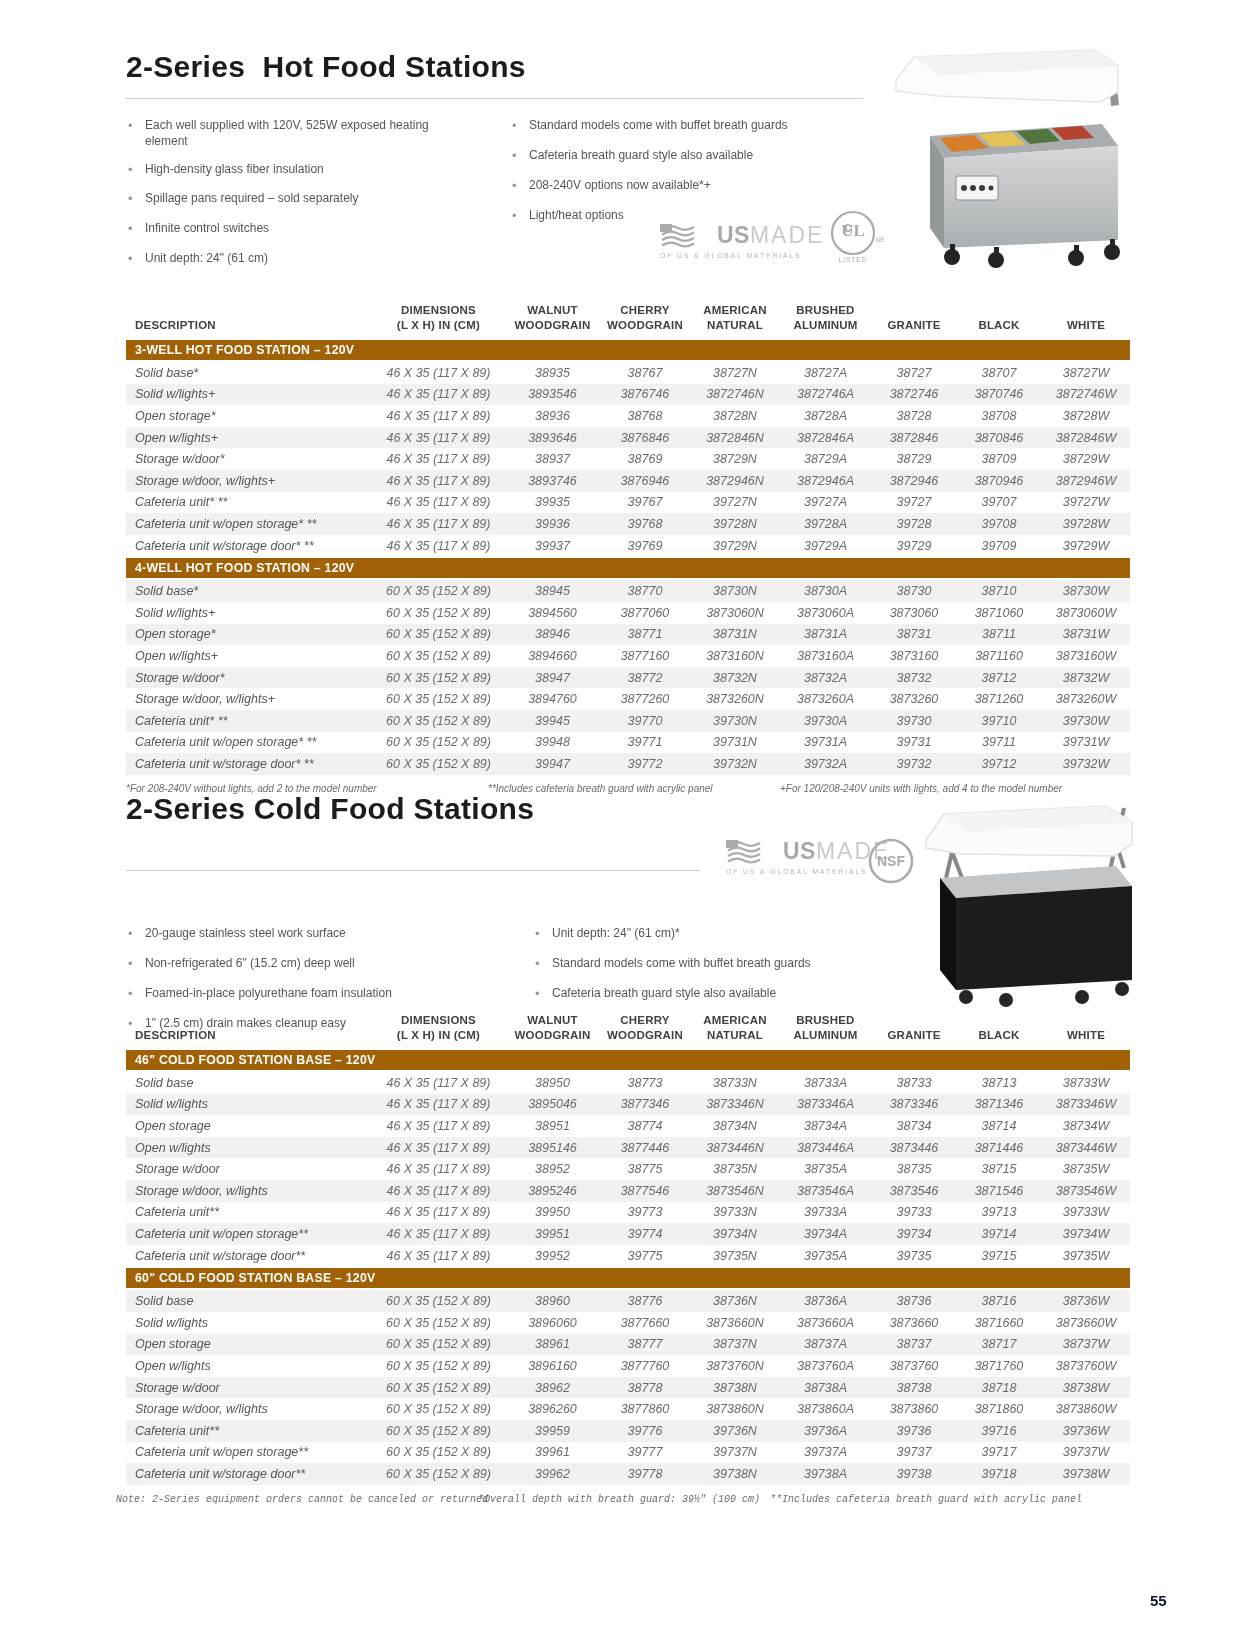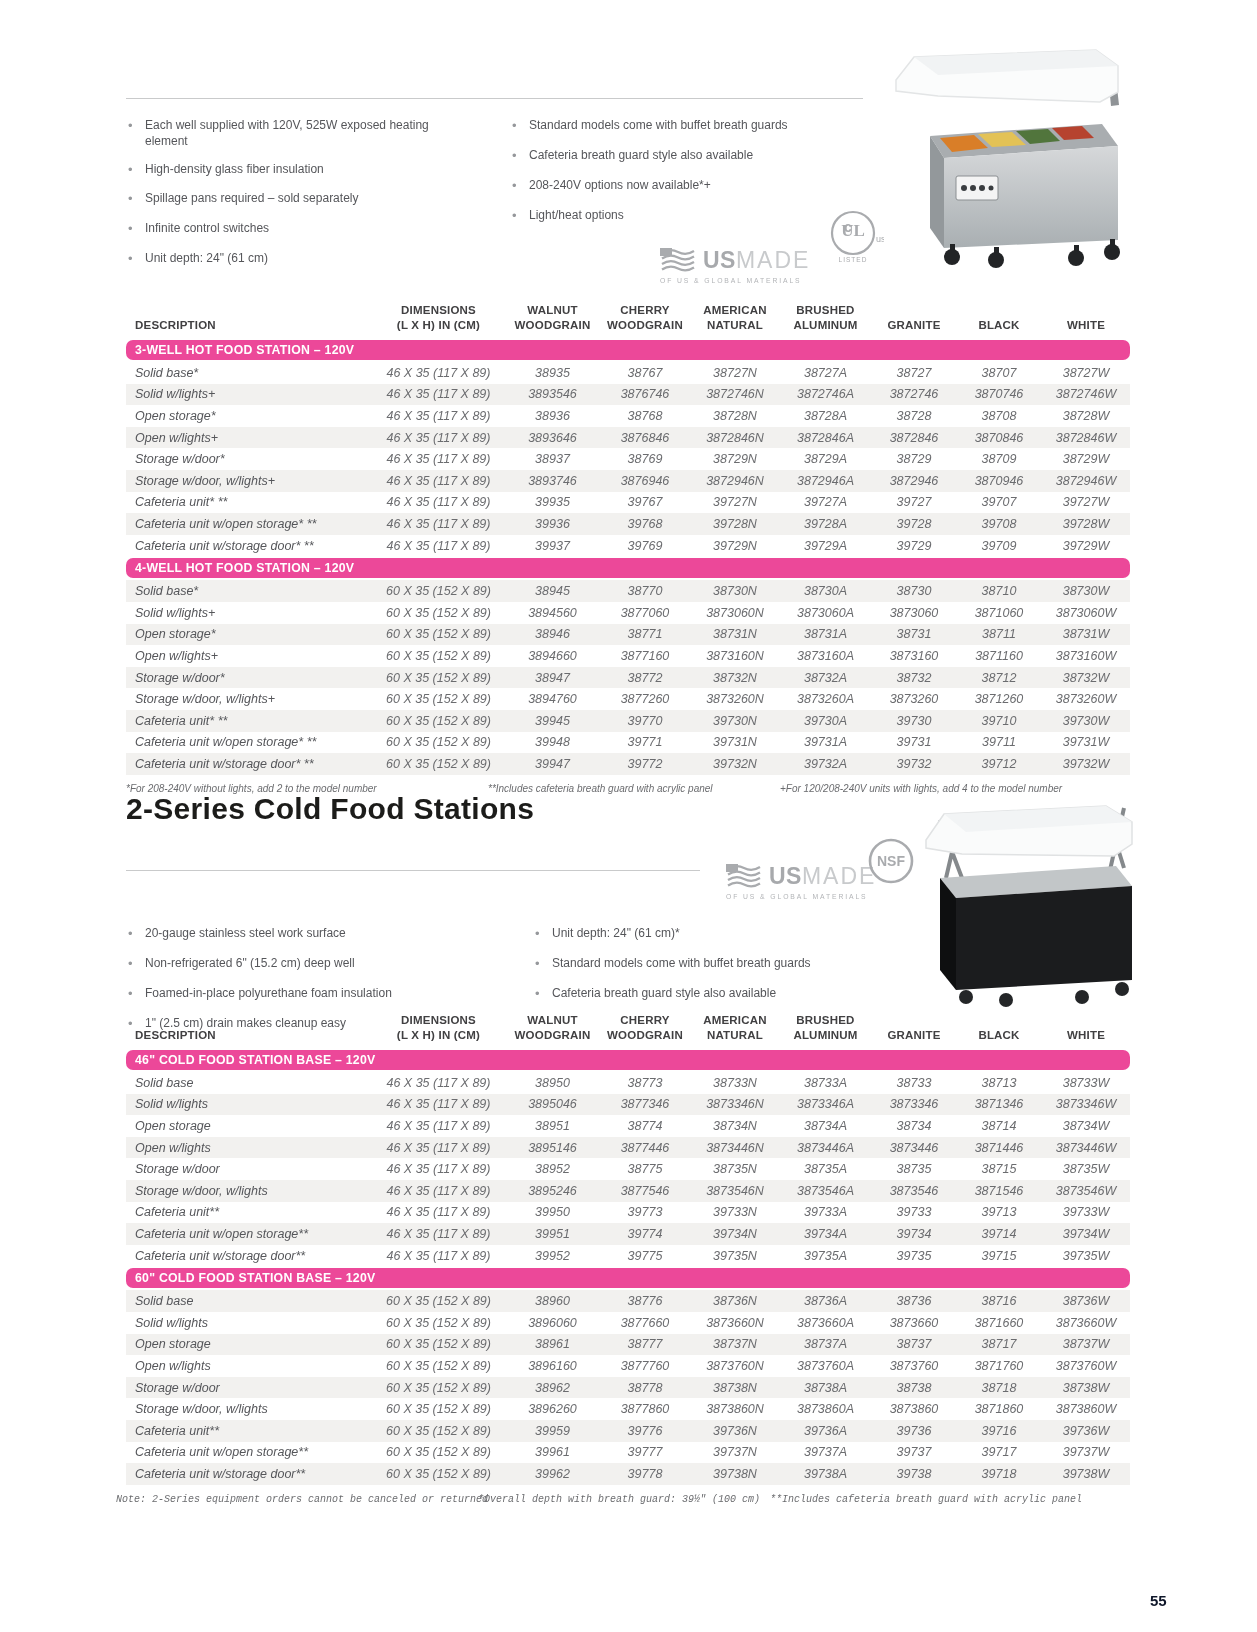--- a/index.html
+++ b/index.html
@@ -23,52 +23,52 @@
     display:grid;
     grid-template-columns:245px 135px 93px 92px 88px 93px 84px 86px 88px;
   }
   .thead { height:44px; align-items:end; padding-bottom:5px; box-sizing:border-box; }
   .th {
     font-size:11.5px; font-weight:700; color:#414042; text-align:center;
     line-height:1.3; letter-spacing:.2px;
   }
   .th.left { text-align:left; padding-left:9px;margin-top:22px; }
   .band {
-    height:20px; background:#ec4899; color:#ffffff; display:flex; align-items:center;
+    height:20px; background:#a16207; color:#ffffff; display:flex; align-items:center;
     font-size:12.3px; font-weight:700; padding-left:9px; letter-spacing:.25px;
     margin:2px 0;
-    border-radius:7px;
   }
   .tr { height:21.6px; align-items:center;font-style:italic; }
   .tr.stripe { background:#f2f1ef; }
   .td { font-size:12.5px; color:#6b6c6f; text-align:center; white-space:nowrap; overflow:hidden; }
   .td.left { text-align:left; padding-left:9px; color:#55565a; }
 
   .footnotes {
     position:absolute; display:flex; font-style:italic; font-size:10px; color:#6b6c6f;
     white-space:nowrap;
   }
   .footnotes .fn1 { width:362px; } .footnotes .fn2 { width:292px; }
 
   .pagenum { position:absolute; font-size:15px; font-weight:700; color:#0f172a; }
 
   .usmade { position:absolute; }
-  .usmade .row { display:flex; gap:7px;margin-top:25px; }
+  .usmade .row { display:flex; align-items:center; gap:21px; }
   .usmade .us  { font-size:23px; font-weight:700; color:#a7a9ac; letter-spacing:.5px; }
   .usmade .made{ font-size:23px; font-weight:400; color:#c8cacc; letter-spacing:2px; }
   .usmade .tagline { font-size:6.8px; letter-spacing:1.9px; color:#b2b4b7; margin-top:3px; white-space:nowrap; }
 
   .cert { position:absolute; }
   .photo { position:absolute; }
 </style>
 </head>
 <body>
 
 <div class="page">
 
+  <h1 class="sec-title" style="left:126px; top:50px;">2-Series  Hot Food Stations</h1>
   <div class="rule" style="left:126px; top:98px; width:737px;"></div>
 
   <div class="bullets" style="left:128px; top:117px; width:318px;">
       <div class="bi">
         <span class="dot">•</span>
         <span class="txt">Each well supplied with 120V, 525W exposed heating element</span>
       </div>
       <div class="bi">
         <span class="dot">•</span>
         <span class="txt">High-density glass fiber insulation</span>

